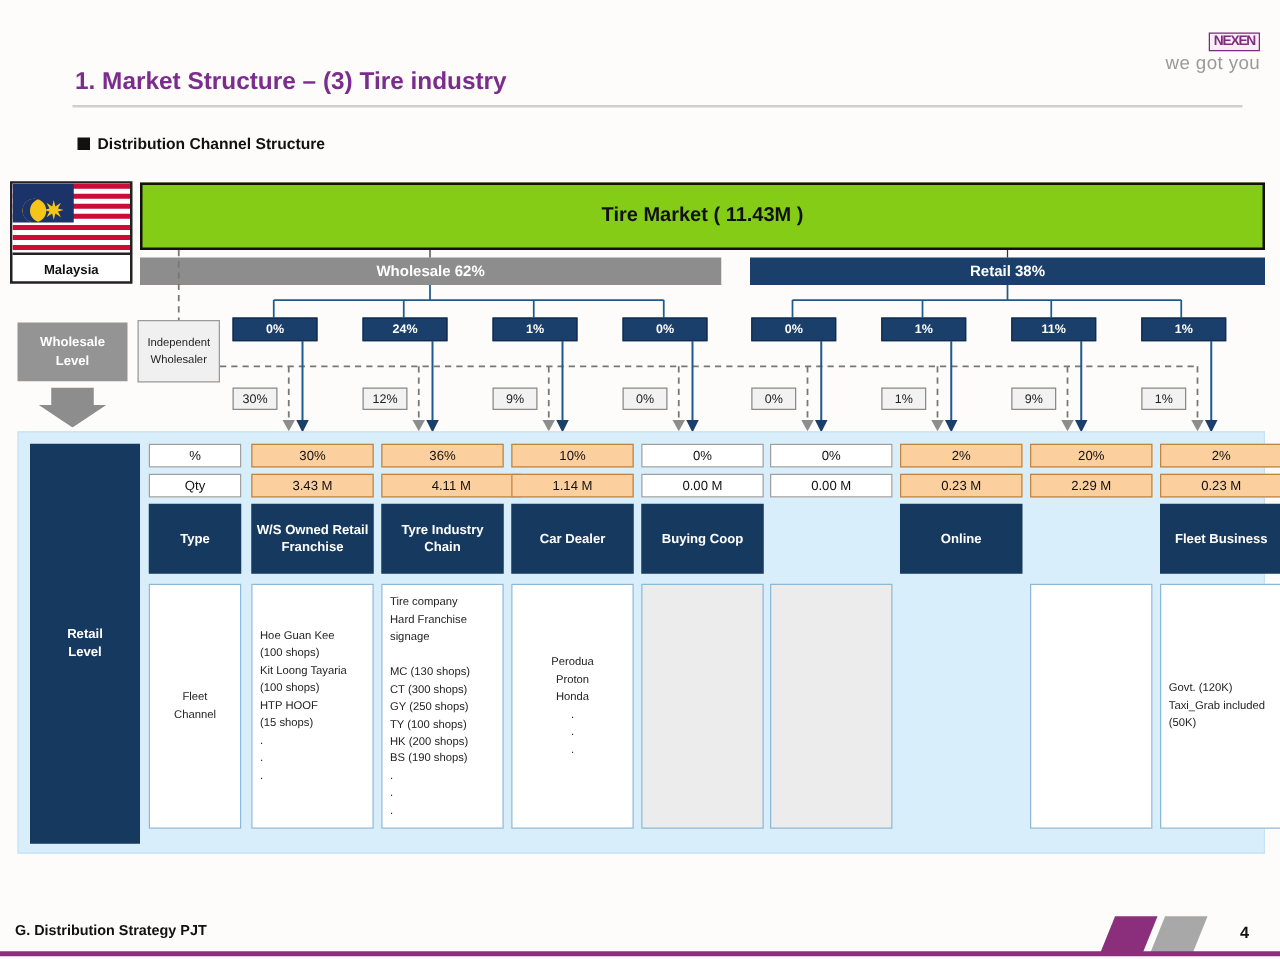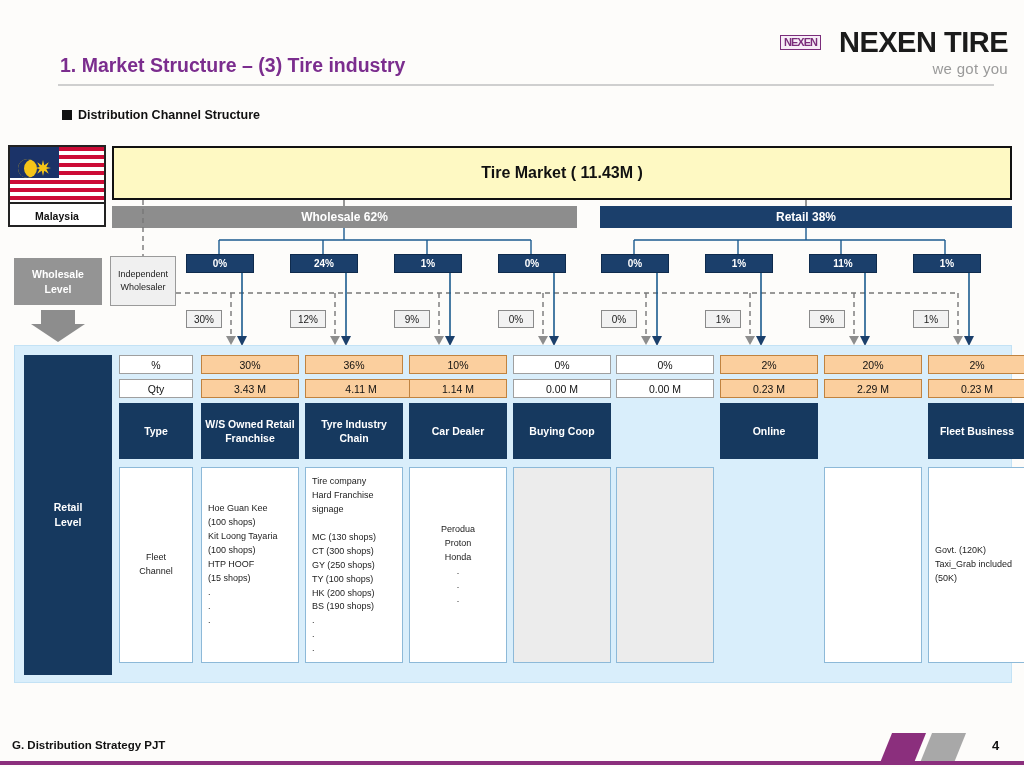--- a/index.html
+++ b/index.html
@@ -43,21 +43,21 @@
   #flag-star {
     position: absolute; left: 25px; top: 13px; width: 16px; height: 16px;
     background: #f5c518;
     clip-path: polygon(50% 0%,58% 33%,86% 14%,71% 43%,100% 50%,71% 57%,86% 86%,58% 67%,50% 100%,42% 67%,14% 86%,29% 57%,0% 50%,29% 43%,14% 14%,42% 33%);
   }
   #flag-label { height: 23px; display: flex; align-items: center; justify-content: center; font-size: 10.5px; font-weight: bold; color: #111; }
 
   
   #tire-market {
     position: absolute; left: 112px; top: 146px; width: 900px; height: 54px;
-    border: 2px solid #111; background: #fef9c3;
+    border: 2px solid #111; background: #84cc16;
     display: flex; align-items: center; justify-content: center;
     font-size: 16px; font-weight: bold; color: #111;
   }
 
   #wholesale-bar {
     position: absolute; left: 112px; top: 206px; width: 465px; height: 22px;
     background: #8d8d8d; color: #fff; font-size: 12px; font-weight: bold;
     display: flex; align-items: center; justify-content: center;
   }
   #retail-bar {
@@ -140,21 +140,20 @@
   #para1 { left: 886px; background: #8b2f7d; }
   #para2 { left: 926px; background: #a8a8a8; }
   #page-num { position: absolute; left: 992px; top: 738px; font-size: 13px; font-weight: bold; color: #111; }
 </style>
 </head>
 <body>
 
 <div id="logo-block">
   <div id="logo-row">
     <span id="logo-mark">NEXEN</span>
-    <span id="logo-text">NEXEN TIRE</span>
   </div>
   <div id="logo-tagline">we got you</div>
 </div>
 
 <div id="title">1. Market Structure – (3) Tire industry</div>
 <div id="title-rule"></div>
 
 <div id="subtitle-row">
   <span id="subtitle-bullet"></span>
   <span id="subtitle-text">Distribution Channel Structure</span>

